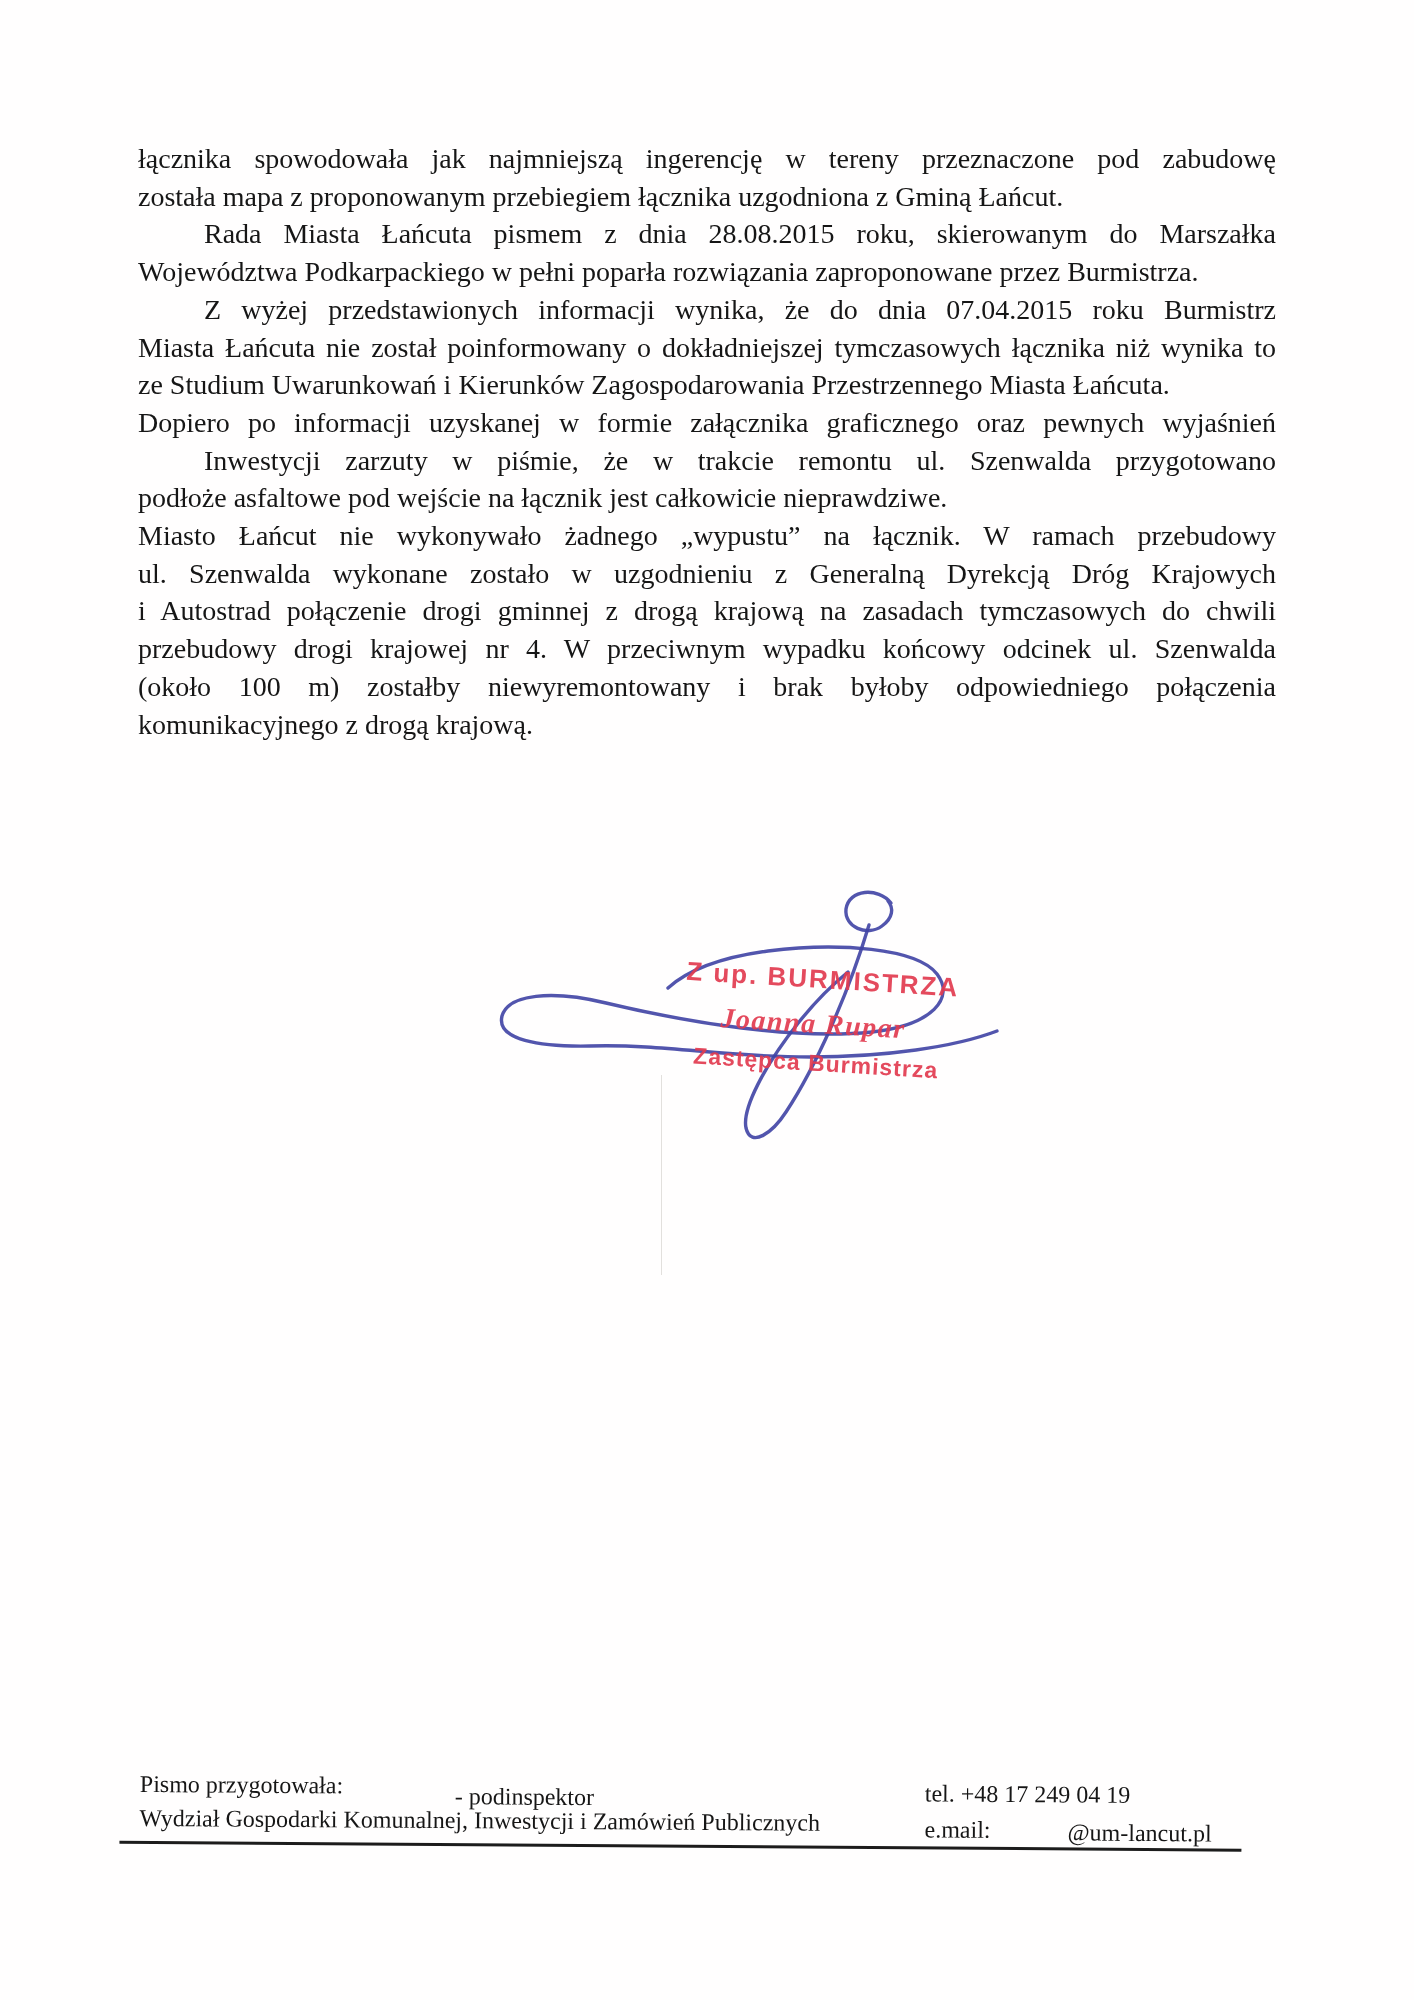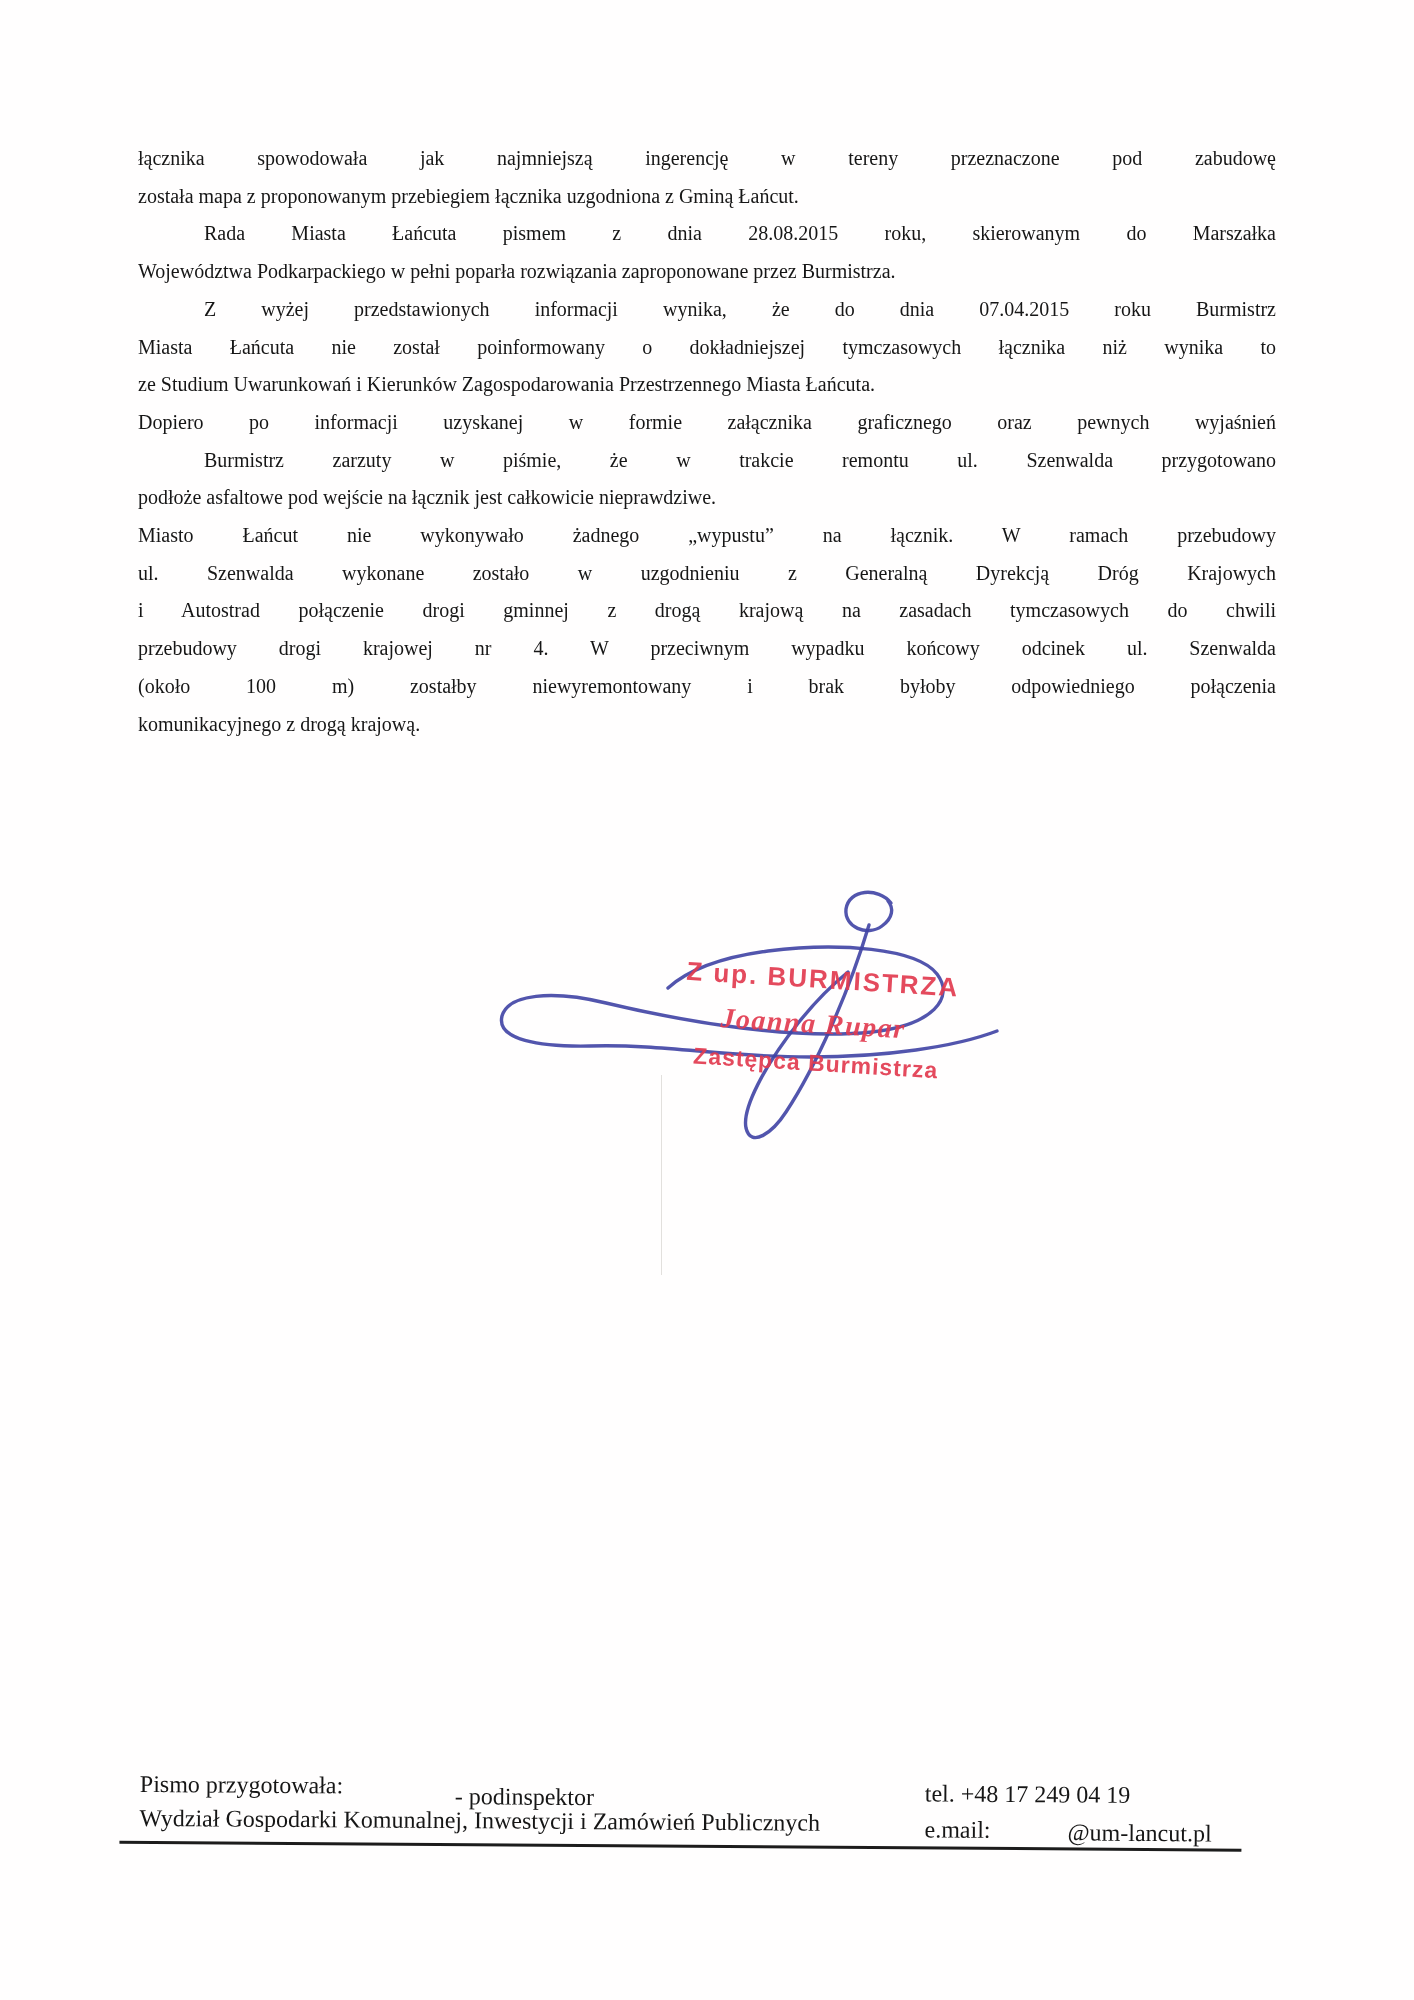--- a/index.html
+++ b/index.html
@@ -8,21 +8,21 @@
     width:1414px;height:2000px;
     background:#fffefe;
     overflow:hidden;
     font-family:"Liberation Serif", serif;
     color:#191919;
   }
   
   .body-text{
     position:absolute;
     left:138px;top:140px;width:1138px;
-    font-size:20px;
+    font-size:28px;
     line-height:37.7px;
     color:#161616;
   }
   .body-text .line{white-space:normal;}
   .body-text .line.just{text-align:justify;text-align-last:justify;}
   .body-text .line.indent{padding-left:66px;}
   
   .ink-layer{
     position:absolute;left:0;top:0;width:1414px;height:2000px;
     pointer-events:none;
@@ -82,21 +82,21 @@
 
   <section class="body-text">
       <div class="line just">łącznika spowodowała jak najmniejszą ingerencję w tereny przeznaczone pod zabudowę</div>
       <div class="line">została mapa z proponowanym przebiegiem łącznika uzgodniona z Gminą Łańcut.</div>
       <div class="line indent just">Rada Miasta Łańcuta pismem z dnia 28.08.2015 roku, skierowanym do Marszałka</div>
       <div class="line">Województwa Podkarpackiego w pełni poparła rozwiązania zaproponowane przez Burmistrza.</div>
       <div class="line indent just">Z wyżej przedstawionych informacji wynika, że do dnia 07.04.2015 roku Burmistrz</div>
       <div class="line just">Miasta Łańcuta nie został poinformowany o dokładniejszej tymczasowych łącznika niż wynika to</div>
       <div class="line">ze Studium Uwarunkowań i Kierunków Zagospodarowania Przestrzennego Miasta Łańcuta.</div>
       <div class="line just">Dopiero po informacji uzyskanej w formie załącznika graficznego oraz pewnych wyjaśnień</div>
-      <div class="line indent just">Burmistrz zarzuty w piśmie, że w trakcie remontu ul. Szenwalda przygotowano</div>
+      <div class="line indent just">Inwestycji zarzuty w piśmie, że w trakcie remontu ul. Szenwalda przygotowano</div>
       <div class="line">podłoże asfaltowe pod wejście na łącznik jest całkowicie nieprawdziwe.</div>
       <div class="line just">Miasto Łańcut nie wykonywało żadnego „wypustu” na łącznik. W ramach przebudowy</div>
       <div class="line just">ul. Szenwalda wykonane zostało w uzgodnieniu z Generalną Dyrekcją Dróg Krajowych</div>
       <div class="line just">i Autostrad połączenie drogi gminnej z drogą krajową na zasadach tymczasowych do chwili</div>
       <div class="line just">przebudowy drogi krajowej nr 4. W przeciwnym wypadku końcowy odcinek ul. Szenwalda</div>
       <div class="line just">(około 100 m) zostałby niewyremontowany i brak byłoby odpowiedniego połączenia</div>
       <div class="line">komunikacyjnego z drogą krajową.</div>
     </section>
 
   <svg class="ink-layer" viewBox="0 0 1414 2000" xmlns="http://www.w3.org/2000/svg" aria-hidden="true">

